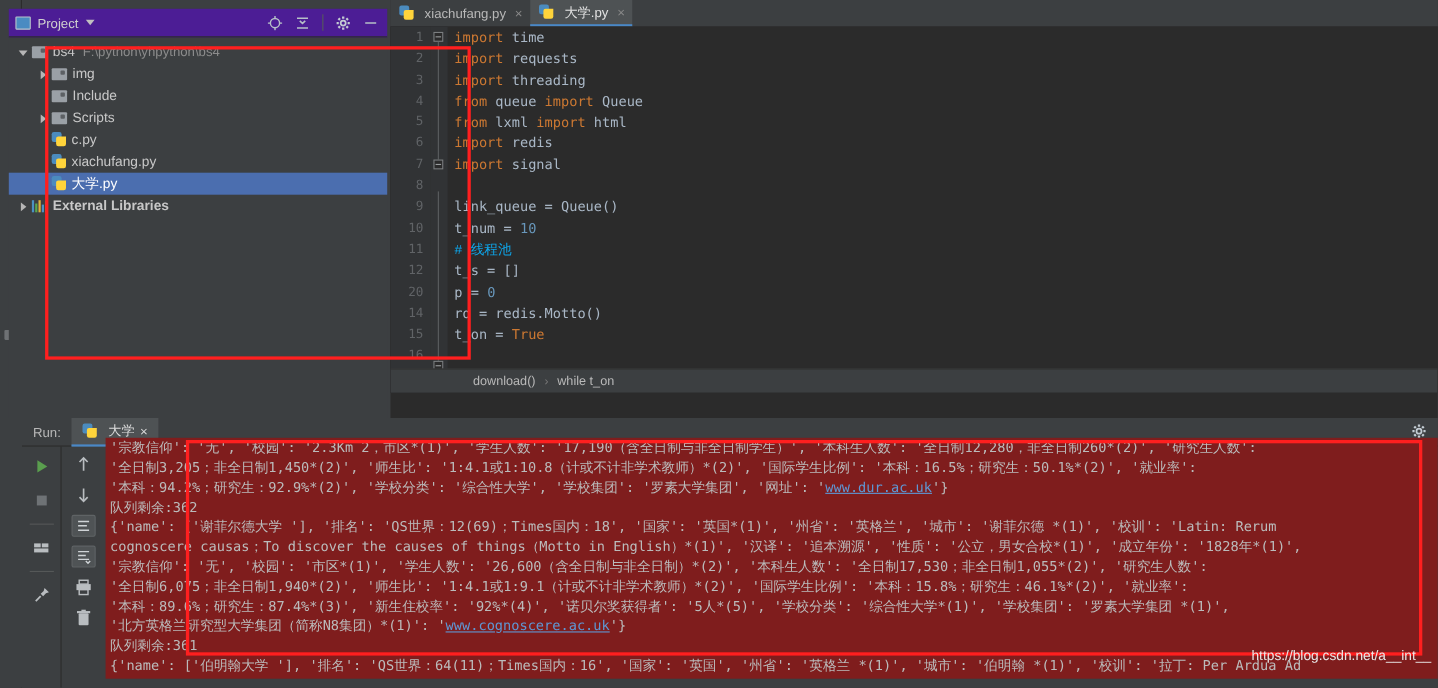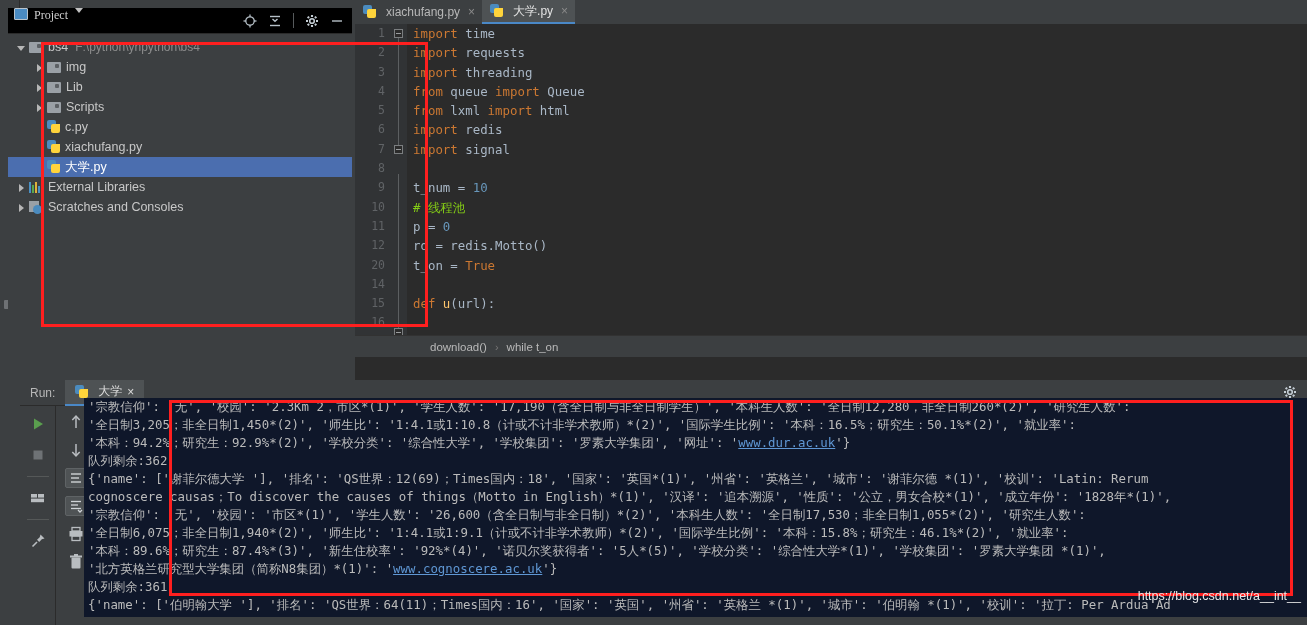--- a/index.html
+++ b/index.html
@@ -35,22 +35,22 @@
     background:#3c3f41; border-right:1px solid #2b2b2b;
   }
   .vmark{ position:absolute; left:4px; width:10px; height:9px; background:#6e7174; border-radius:1px; }
 
   
   .project{
     position:absolute; left:8px; top:8px; width:344px; height:372px;
     background:#3c3f41;
   }
   .proj-header{
-    height:26px; background:#000000; display:flex; 
-    border-bottom:1px solid #2b2b2b; padding-left:6px;font-family:Liberation Serif, serif;
+    height:26px; background:#4c1d95; display:flex; align-items:center;
+    border-bottom:1px solid #2b2b2b; padding-left:6px;
   }
   .pj-icon{
     width:14px;height:12px;background:#4a8bc2;border:1px solid #b9c3cb;border-radius:1px;margin-right:6px;
   }
   .pj-title{ font-size:12px; color:#cfcfcf; }
   .pj-caret{
     width:0;height:0;border-left:4px solid transparent;border-right:4px solid transparent;
     border-top:5px solid #c0c0c0; margin-left:7px;
   }
   .pj-actions{ margin-left:auto; display:flex; align-items:center; gap:11px; padding-right:8px; }
@@ -132,21 +132,21 @@
   .foldline{ position:absolute; left:7px; width:1px; background:#5c5f61; }
 
   .codelines{
     position:absolute; left:52px; top:0; right:0; height:100%;
     font-family:"DejaVu Sans Mono", monospace; font-size:12.4px;
   }
   .cl{ height:19.3px; line-height:19.3px; white-space:pre; padding-left:6px; }
   .kw{ color:#cc7832; }
   .pl{ color:#a9b7c6; }
   .num{ color:#6897bb; }
-  .cm{ color:#84cc16; }
+  .cm{ color:#0ea5e9;font-family:Liberation Mono, monospace; }
   .fn{ color:#ffc66d; }
 
   .breadcrumb{
     position:absolute; left:0; bottom:0; width:100%; height:22px;
     background:#3c3f41; display:flex; align-items:center; padding-left:75px; gap:8px;
     font-size:11.5px; color:#b9b9b9; border-top:1px solid #323232;
   }
   .bc-sep{ color:#777; font-size:11px; }
 
   
@@ -175,22 +175,22 @@
   }
   .run-toolbar2{
     position:absolute; left:57px; top:26px; width:38px; height:219px;
     display:flex; flex-direction:column; align-items:center; padding-top:6px; gap:8px;
   }
   .tbtn{ width:22px; height:20px; display:flex; align-items:center; justify-content:center; }
   .tbtn.active{ background:#4f5355; border:1px solid #5f6365; border-radius:2px; }
   .tsep{ width:22px; height:1px; background:#555858; }
 
   .console{
-    position:absolute; left:84px; top:26px; right:0; height:219px;
-    background:#0f172a; overflow:hidden;
+    position:absolute; left:96px; top:26px; right:0; height:219px;
+    background:#7f1d1d; overflow:hidden;
     font-family:"DejaVu Sans Mono", monospace; font-size:12.4px; color:#bbbbbb;
   }
   .conline{ height:18px; line-height:18px; white-space:pre; padding-left:4px; }
   .lnk{ color:#5f97d4; text-decoration:underline; }
   .cnum{ color:#bbbbbb; }
 
   #redbox-console{ left:169px; top:400px; width:1124px; height:196px; }
 
   .watermark{
     position:absolute; right:6px; bottom:22px; font-size:12.5px; color:#e8e8e8;
@@ -272,23 +272,23 @@
         <span class="folder"></span>
         <span>bs4</span>
         <span class="dim">F:\python\yhpython\bs4</span>
       </div>
       <div class="row" style="padding-left:26px;">
         <span class="arrow right"></span>
         <span class="folder"></span>
         <span>img</span>
       </div>
       <div class="row" style="padding-left:26px;">
-        <span class="arrow right"></span>
+        <span class="arrow"></span>
         <span class="folder"></span>
-        <span>Lib</span>
+        <span>Include</span>
       </div>
       <div class="row" style="padding-left:26px;">
         <span class="arrow right"></span>
         <span class="folder"></span>
         <span>Scripts</span>
       </div>
       <div class="row" style="padding-left:26px;">
         <span class="arrow"></span>
         <span class="pyfile">
             <i class="pb"></i>
@@ -305,38 +305,30 @@
         <span>xiachufang.py</span>
       </div>
       <div class="row sel" style="padding-left:26px;">
         <span class="arrow"></span>
         <span class="pyfile">
             <i class="pb"></i>
             <i class="py"></i>
           </span>
         <span>大学.py</span>
       </div>
-      <div class="row" style="padding-left:8px;">
+      <div class="row" style="padding-left:8px;font-weight:bold;">
         <span class="arrow right"></span>
         <span class="libico">
           <i style="height:11px;background:#4a90c4;"></i>
             <i style="height:8px;background:#5aa84f;"></i>
             <i style="height:11px;background:#e0b13c;"></i>
             <i style="height:7px;background:#4a90c4;"></i>
             <i style="height:10px;background:#5aa84f;"></i>
         </span>
         <span>External Libraries</span>
-      </div>
-      <div class="row" style="padding-left:8px;">
-        <span class="arrow right"></span>
-        <span class="scratchico">
-            <i class="s1"></i>
-            <i class="s2"></i>
-          </span>
-        <span>Scratches and Consoles</span>
       </div>
     </div>
   </div>
 
   <div class="editor">
     <div class="tabs">
       <div class="tab">
         <span class="pyfile">
             <i class="pb"></i>
             <i class="py"></i>
@@ -384,22 +376,24 @@
       </div>
       <div class="codelines" id="codelines">
           <div class="cl"><span class="kw">import</span><span class="pl"> time</span></div>
           <div class="cl"><span class="kw">import</span><span class="pl"> requests</span></div>
           <div class="cl"><span class="kw">import</span><span class="pl"> threading</span></div>
           <div class="cl"><span class="kw">from</span><span class="pl"> queue </span><span class="kw">import</span><span class="pl"> Queue</span></div>
           <div class="cl"><span class="kw">from</span><span class="pl"> lxml </span><span class="kw">import</span><span class="pl"> html</span></div>
           <div class="cl"><span class="kw">import</span><span class="pl"> redis</span></div>
           <div class="cl"><span class="kw">import</span><span class="pl"> signal</span></div>
           <div class="cl">&nbsp;</div>
+          <div class="cl"><span class="pl">link_queue = Queue()</span></div>
           <div class="cl"><span class="pl">t_num = </span><span class="num">10</span></div>
           <div class="cl"><span class="cm"># 线程池</span></div>
+          <div class="cl"><span class="pl">t_s = []</span></div>
           <div class="cl"><span class="pl">p = </span><span class="num">0</span></div>
           <div class="cl"><span class="pl">rd = redis.Motto()</span></div>
           <div class="cl"><span class="pl">t_on = </span><span class="kw">True</span></div>
           <div class="cl">&nbsp;</div>
           <div class="cl"><span class="kw">def</span><span class="pl"> </span><span class="fn">u</span><span class="pl">(url):</span></div>
         </div>
 
       <div class="breadcrumb">
         <span>download()</span>
         <span class="bc-sep">›</span>

